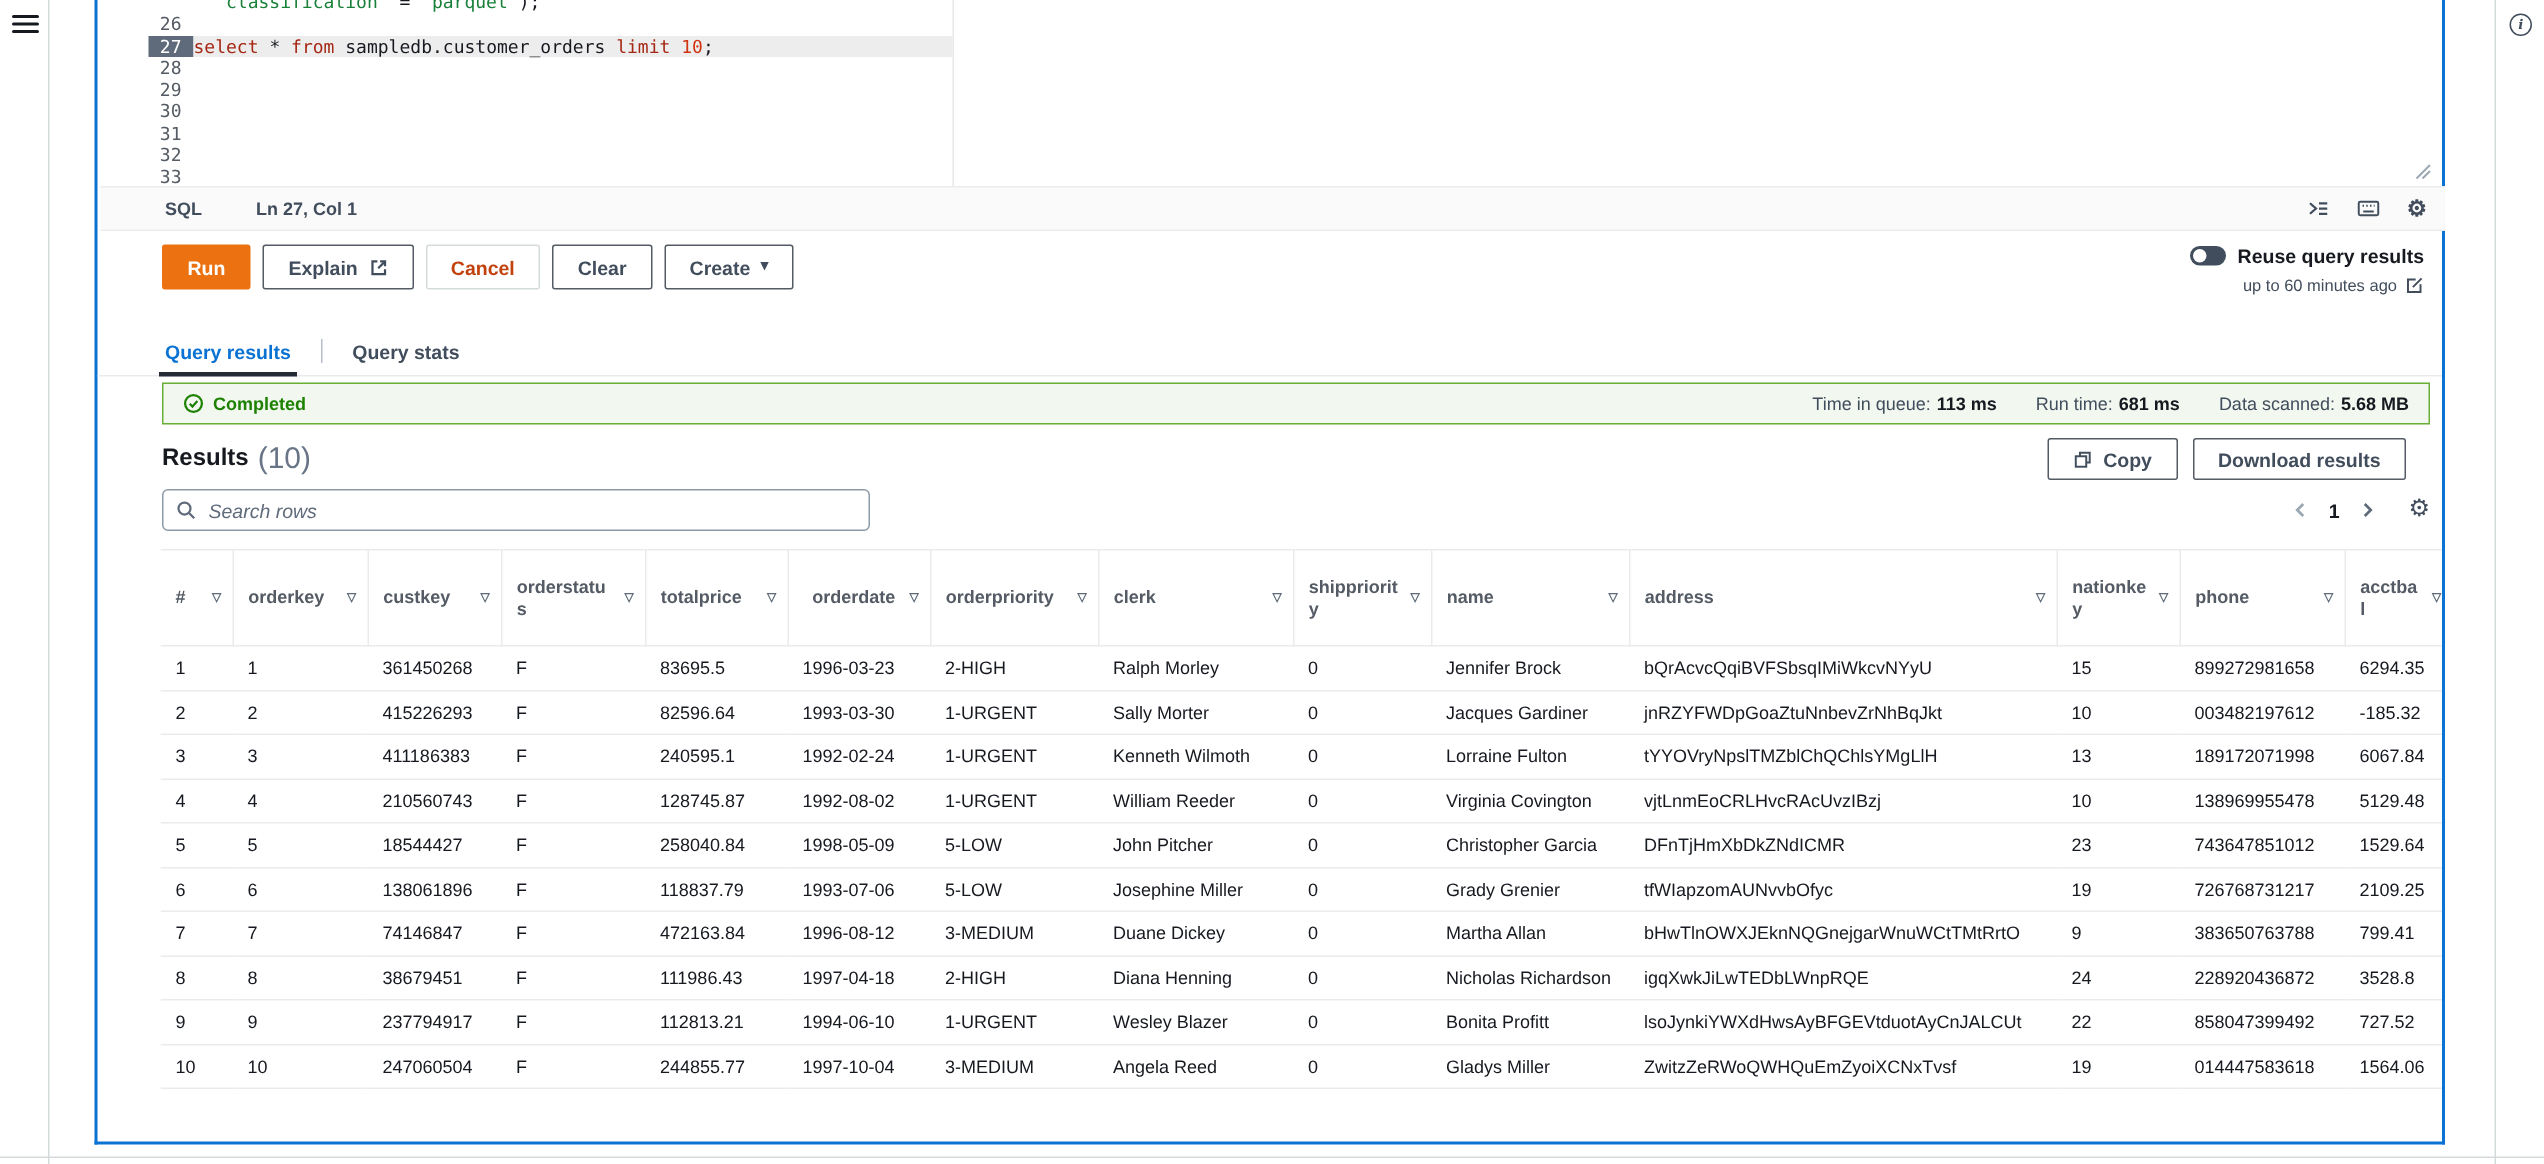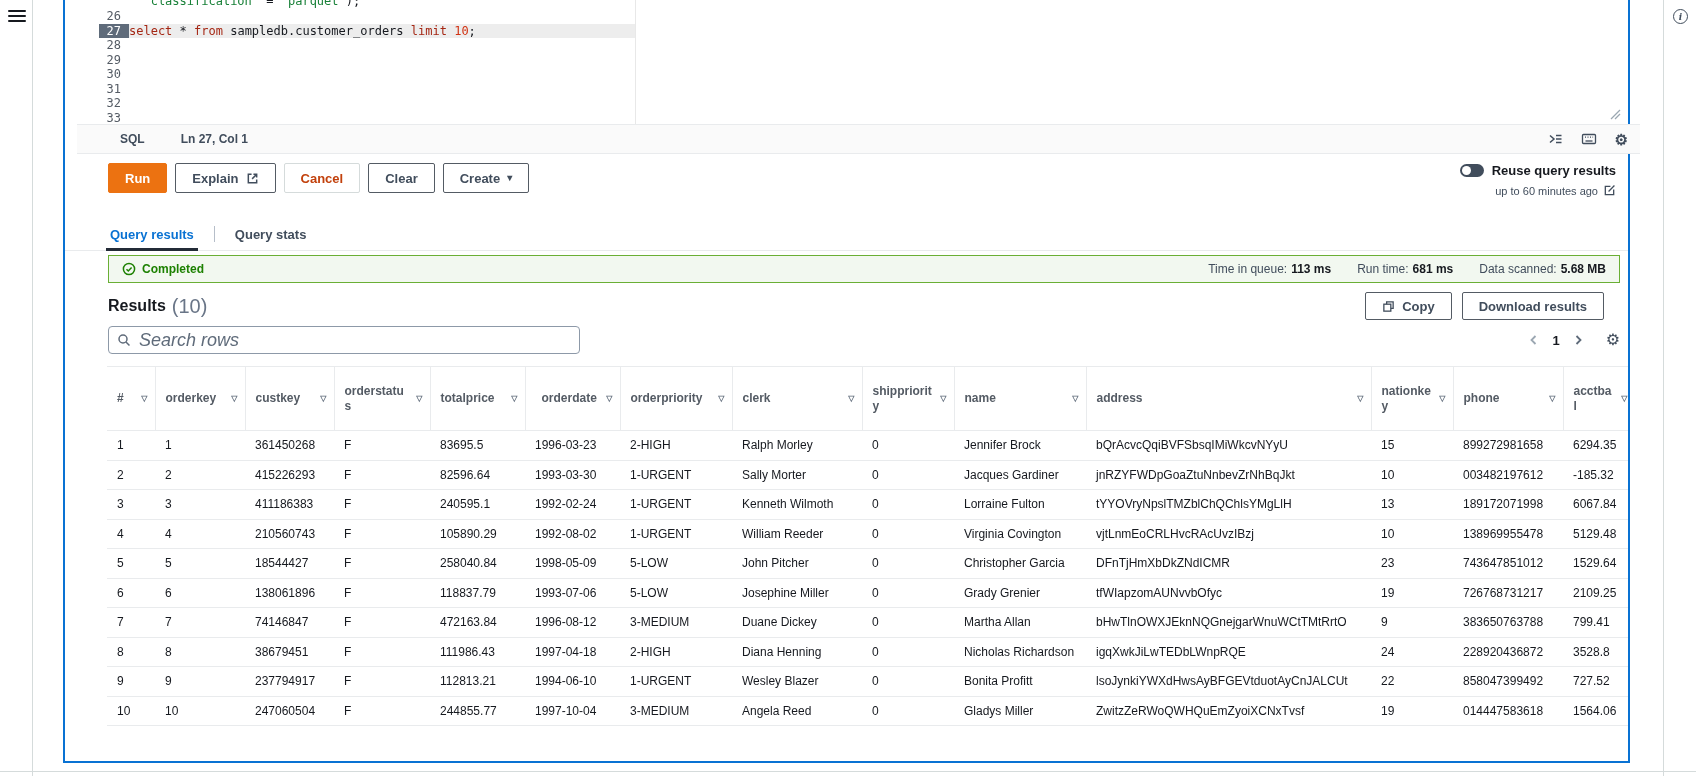--- a/index.html
+++ b/index.html
@@ -31,21 +31,21 @@
   .gut { width:64px; flex:none; text-align:right; padding-right:8px; color:#545b64; }
   .code { white-space:pre; color:#16191f; }
   .ed-line.active .gut { padding-right:0; }
   .num-box { display:inline-block; background:#5f6b7a; color:#fff; padding:0 8px; }
   .ed-line.active .code { background:#ededed; min-width:506px; }
   .tok-kw { color:#a52714; } .tok-num { color:#d13212; } .tok-str { color:#188038; } .tok-pl { color:#16191f; }
   .ruler { position:absolute; left:570px; top:0; width:1px; height:124px; background:#e8e8e8; }
   .resize-handle { position:absolute; right:7px; bottom:4px; cursor:nwse-resize; }
 
   
-  .editor-statusbar { position:absolute; top:124px; left:12px; width:100%; height:30px; background:#fafafa;
+  .editor-statusbar { position:absolute; top:124px; left:2px; width:100%; height:30px; background:#fafafa;
     border-top:1px solid #e9ebed; border-bottom:1px solid #e9ebed; display:flex; align-items:center;
     font-size:12px; color:#414d5c; font-weight:600; }
   .sb-lang { margin-left:43px; }
   .sb-cursor { margin-left:36px; }
   .sb-icons { margin-left:auto; margin-right:12px; display:flex; align-items:center; gap:18px; }
   .sb-icons .ic { cursor:pointer; display:flex; align-items:center; }
   .gear-glyph { font-size:15px; color:#414d5c; line-height:1; cursor:pointer; }
 
   
   .actions-row { position:absolute; top:163px; left:43px; right:12px; display:flex; align-items:flex-start; }
@@ -82,21 +82,21 @@
   .results-row { position:absolute; top:292px; left:43px; right:24px; display:flex; align-items:center; }
   .results-title { font-size:16px; font-weight:700; color:#16191f; }
   .results-count { font-size:20px; color:#697587; margin-left:6px; }
   .results-actions { margin-left:auto; display:flex; gap:10px; }
   .btn.small { height:28px; font-size:13px; }
 
   
   .search-row { position:absolute; top:326px; left:43px; right:8px; display:flex; align-items:center; }
   .search-box { width:472px; height:28px; border:1px solid #8d99a8; border-radius:4px; background:#fff;
     display:flex; align-items:center; padding:0 8px; gap:6px; }
-  .search-box input { border:none; outline:none; flex:1; background:transparent; font-family:inherit; font-size:18px; color:#16191f; }
+  .search-box input { border:none; outline:none; flex:1; background:transparent; font-family:inherit; font-size:13px; color:#16191f; }
   .search-box input::placeholder { color:#5f6b7a; font-style:italic; }
   .pagination { margin-left:auto; display:flex; align-items:center; gap:12px; }
   .page-num { font-size:13px; font-weight:700; color:#16191f; }
   .pg { cursor:pointer; display:flex; align-items:center; }
   .pager-gear { margin-left:10px; font-size:16px; }
 
   
   .table-wrap { position:absolute; top:366px; left:42px; width:1521px; overflow:hidden; }
   table { border-collapse:collapse; table-layout:fixed; width:1528px; font-size:12px; }
   thead th { border-top:1px solid #e9ebed; border-bottom:1px solid #e9ebed; border-right:1px solid #e9ebed;
@@ -370,21 +370,21 @@
             <td>tYYOVryNpslTMZblChQChlsYMgLlH</td>
             <td>13</td>
             <td>189172071998</td>
             <td>6067.84</td>
           </tr>
           <tr>
             <td>4</td>
             <td>4</td>
             <td>210560743</td>
             <td>F</td>
-            <td>105890.29</td>
+            <td>128745.87</td>
             <td>1992-08-02</td>
             <td>1-URGENT</td>
             <td>William Reeder</td>
             <td>0</td>
             <td>Virginia Covington</td>
             <td>vjtLnmEoCRLHvcRAcUvzIBzj</td>
             <td>10</td>
             <td>138969955478</td>
             <td>5129.48</td>
           </tr>

